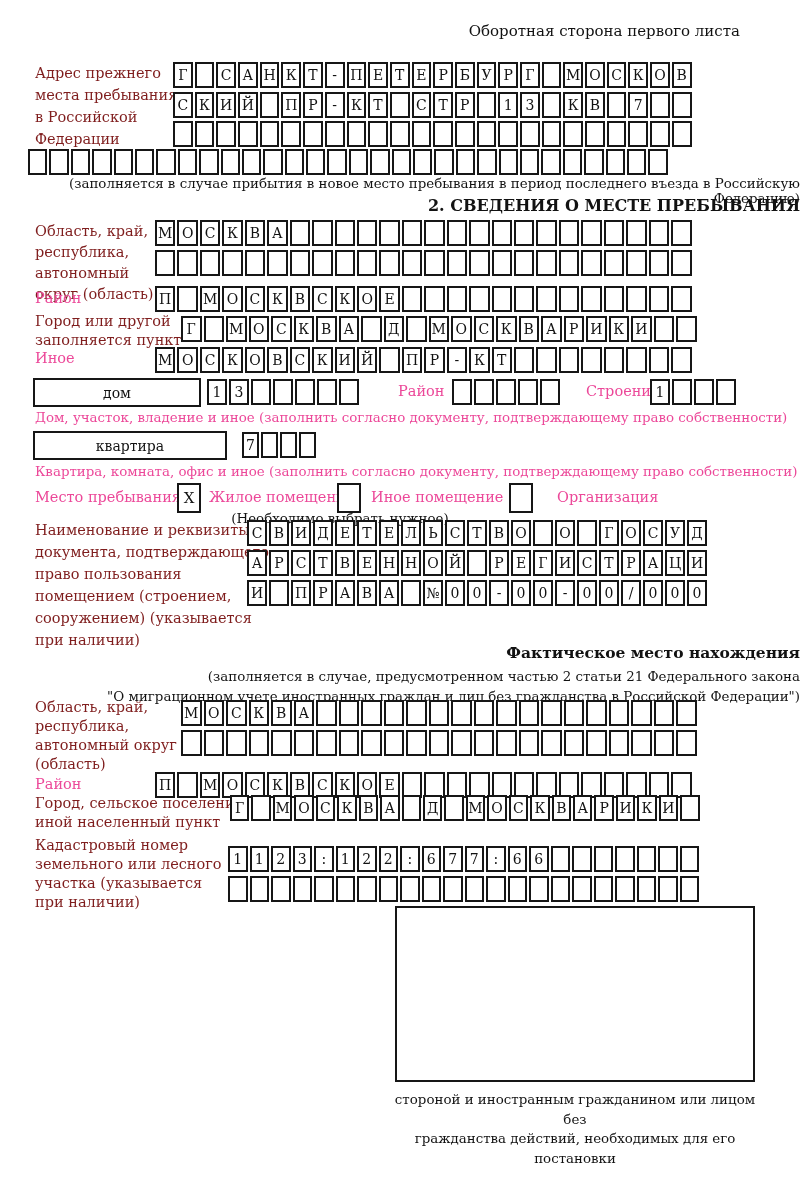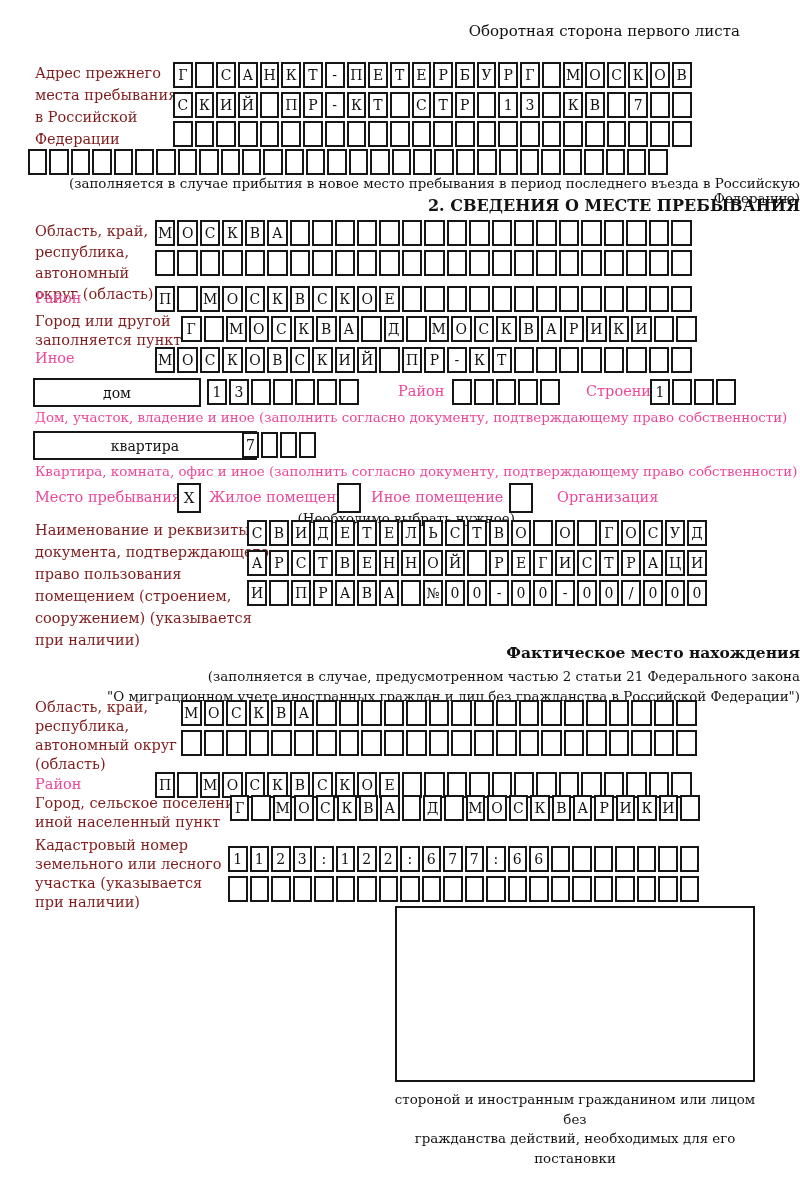--- a/index.html
+++ b/index.html
@@ -328,37 +328,37 @@
   </div>
 <div class="lbl" style="left:586px;top:383px">Строение</div>
 <div class="cellrow" style="left:650px;top:379px;--p:26px">
     <div class="cell">1</div>
     <div class="cell"></div>
     <div class="cell"></div>
     <div class="cell"></div>
   </div>
 <div class="lbl cap" style="left:35px;top:410px">Дом, участок, владение и иное (заполнить согласно документу, подтверждающему право собственности)</div>
 
-<div class="bigfield" style="left:33px;top:431px;width:224px">квартира</div>
+<div class="bigfield" style="left:33px;top:431px;width:194px">квартира</div>
 <div class="cellrow" style="left:242px;top:432px;--p:23px">
     <div class="cell">7</div>
     <div class="cell"></div>
     <div class="cell"></div>
     <div class="cell"></div>
   </div>
 <div class="lbl cap" style="left:35px;top:464px">Квартира, комната, офис и иное (заполнить согласно документу, подтверждающему право собственности)</div>
 
 <div class="lbl" style="left:35px;top:489px">Место пребывания:</div>
 <div class="cb" style="left:177px;top:483px">X</div>
 <div class="lbl" style="left:209px;top:489px">Жилое помещение</div>
 <div class="cb" style="left:337px;top:483px"></div>
 <div class="lbl" style="left:371px;top:489px">Иное помещение</div>
 <div class="cb" style="left:509px;top:483px"></div>
 <div class="lbl" style="left:557px;top:489px">Организация</div>
-<div class="abs cap" style="left:165px;top:511px;width:350px;text-align:right">(Необходимо выбрать нужное)</div>
+<div class="abs cap" style="left:165px;top:511px;width:350px;text-align:center">(Необходимо выбрать нужное)</div>
 
 <div class="lblcol lh22" style="left:35px;top:519px">
   <div>Наименование и реквизиты</div>
   <div>документа, подтверждающего</div>
   <div>право пользования</div>
   <div>помещением (строением,</div>
   <div>сооружением) (указывается</div>
   <div>при наличии)</div>
 </div>
 <div class="cellrow" style="left:247px;top:520px;--p:26px">

